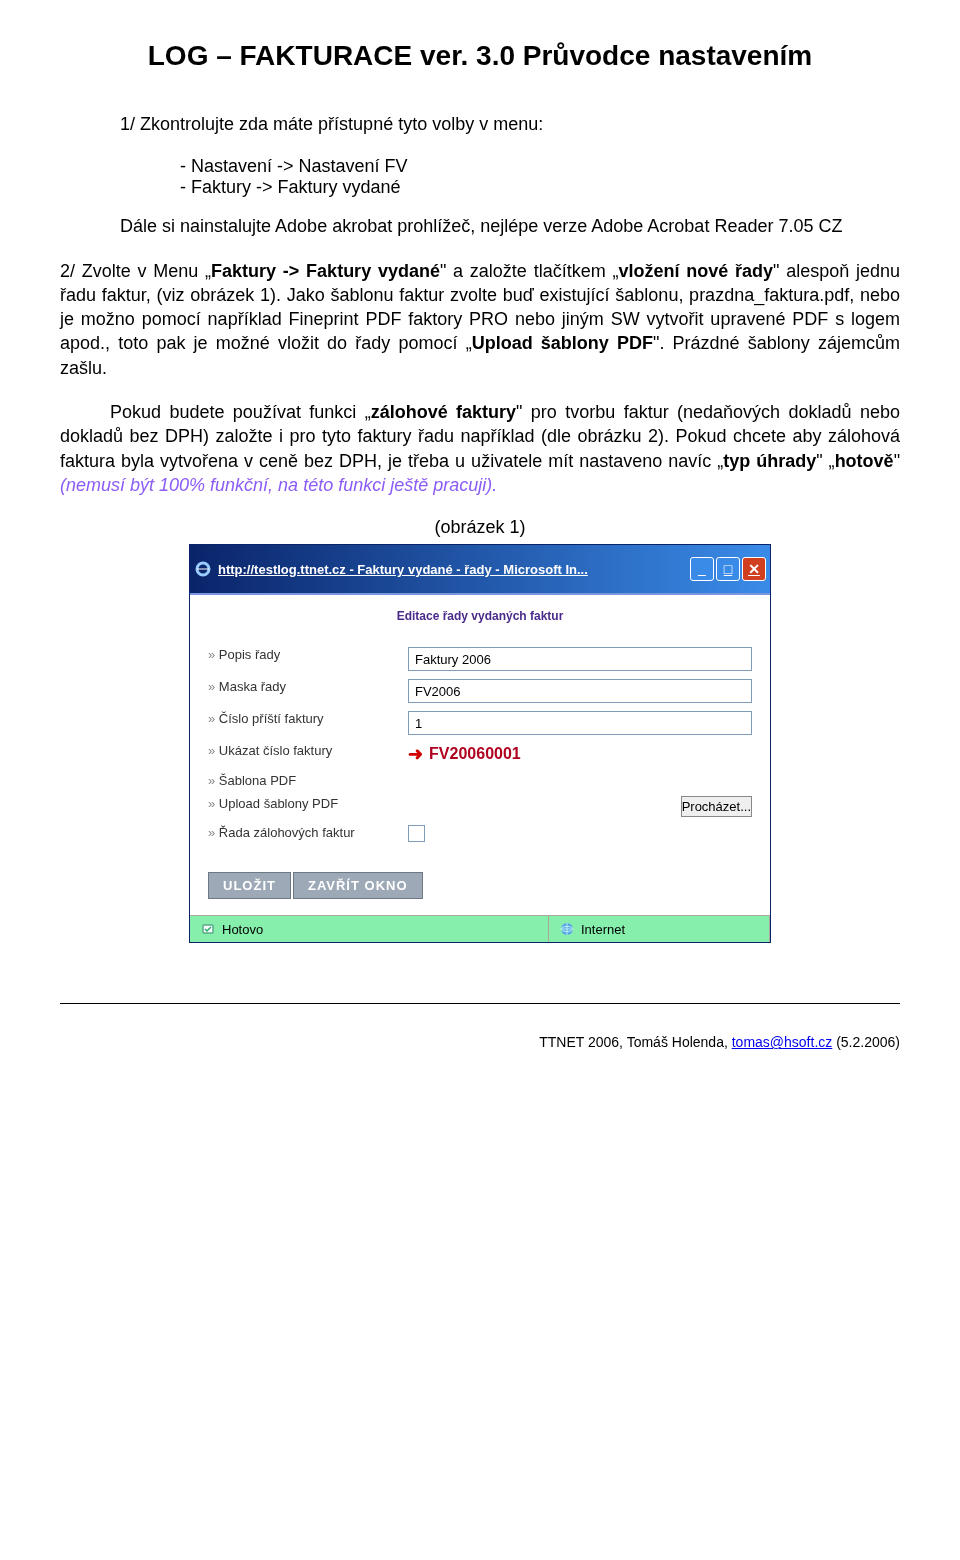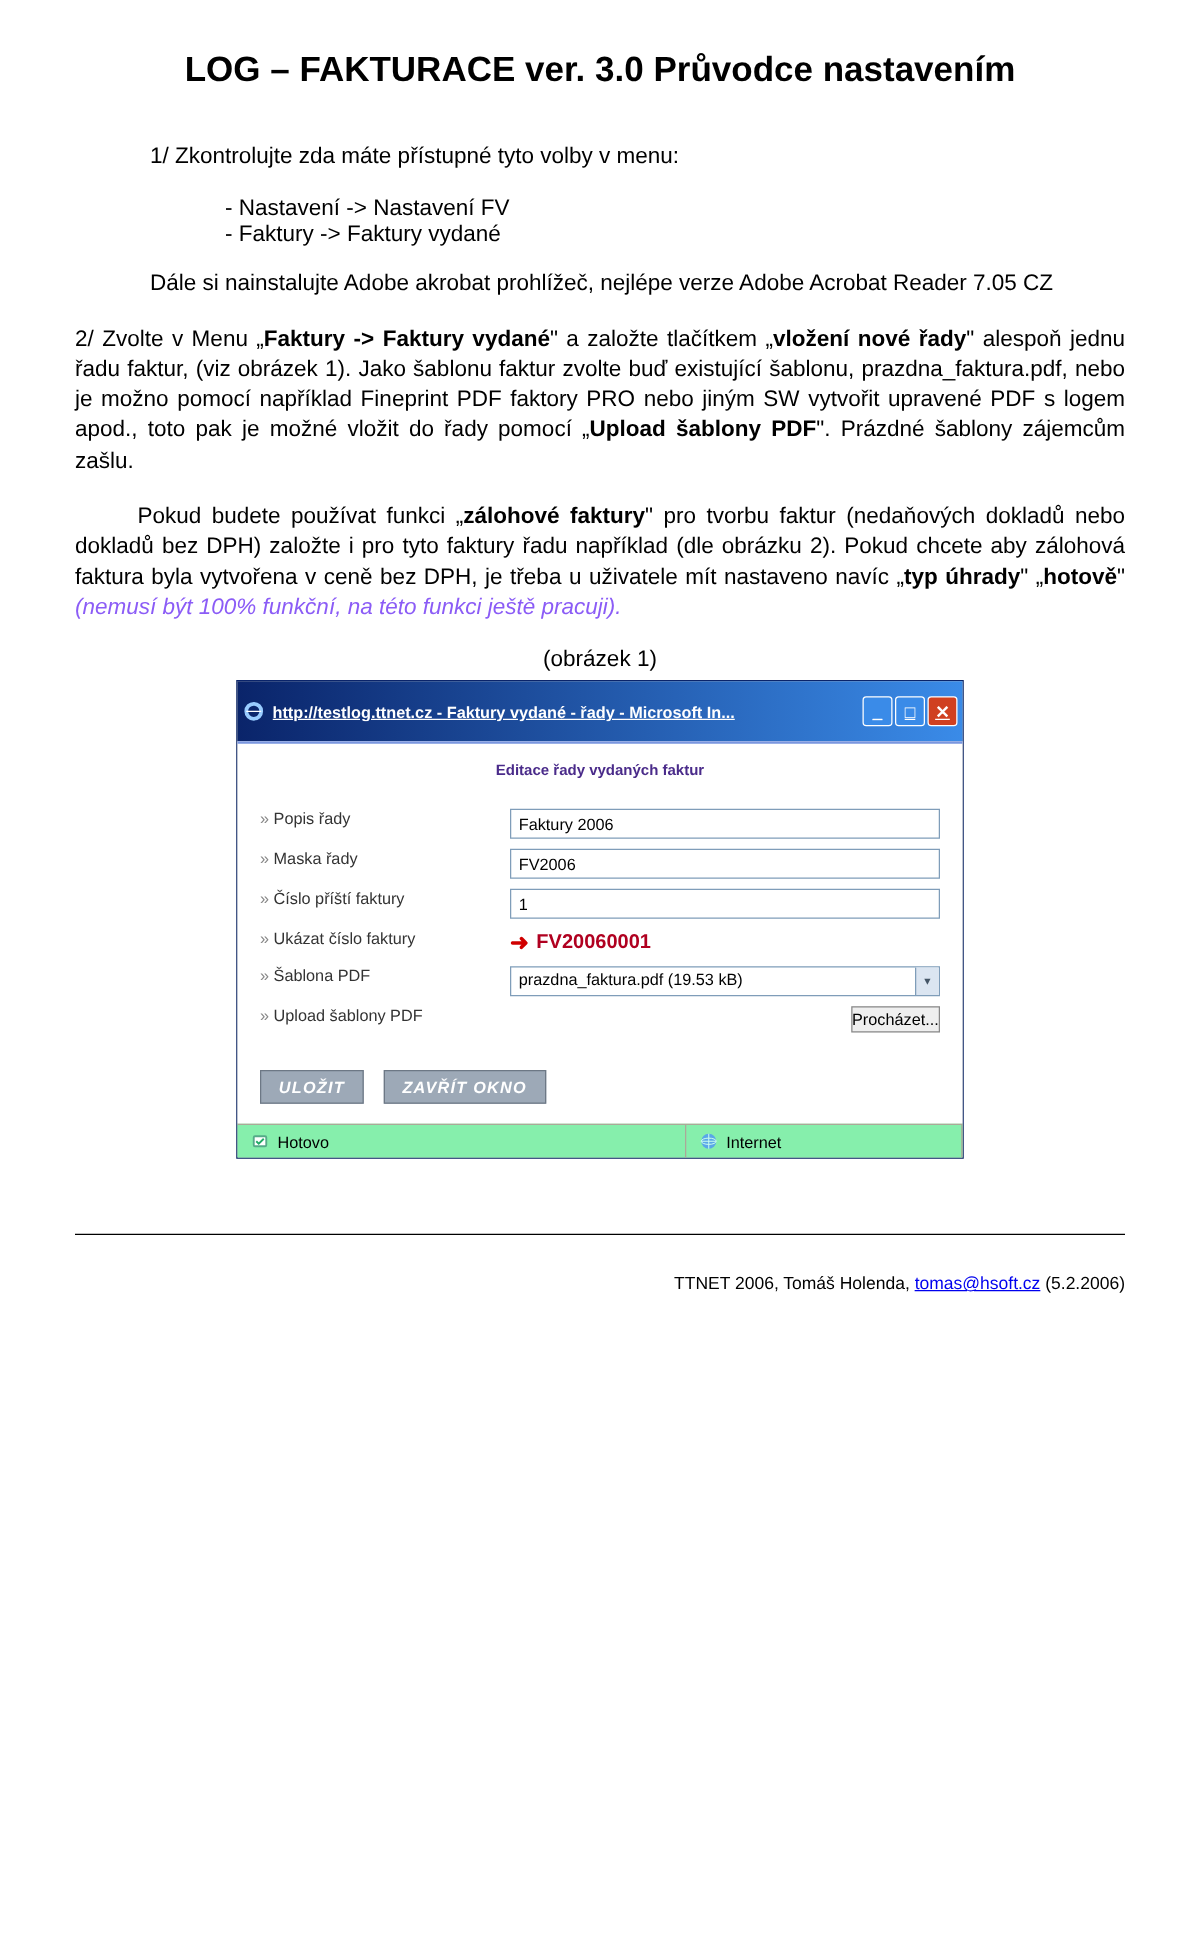--- a/index.html
+++ b/index.html
@@ -124,23 +124,22 @@
     padding: 2px 0;
     font-size: 13px;
   }
   .chk {
     width: 15px; height: 15px;
     border: 1px solid #7f9db9;
     background: #fff;
   }
   .btn-row {
     display: flex;
-    gap: 16px;
+    gap: 2px;
     padding: 26px 18px 16px 18px;
-    font-style: italic;
   }
   .bigbtn {
     background: #9da9b7;
     color: #fff;
     font-weight: bold;
     font-size: 13px;
     letter-spacing: 1px;
     padding: 5px 14px;
     border: 1px solid #6d7885;
   }
@@ -224,29 +223,29 @@
     </div>
     <div class="form-row">
       <div class="lbl">Ukázat číslo faktury</div>
       <div class="gen-value">
         <span class="arrow-red">➜</span>
         <span>FV20060001</span>
       </div>
     </div>
     <div class="form-row">
       <div class="lbl">Šablona PDF</div>
-      <div class="select-box">
-        <div class="val">prazdna_faktura.pdf (19.53 kB)</div>
-        <div class="dd">▾</div>
-      </div>
     </div>
     <div class="form-row file-row">
       <div class="lbl">Upload šablony PDF</div>
       <div class="spacer"></div>
       <div class="browse-btn">Procházet...</div>
+    </div>
+    <div class="form-row">
+      <div class="lbl">Řada zálohových faktur</div>
+      <div class="chk"></div>
     </div>
 
     <div class="btn-row">
       <div class="bigbtn">ULOŽIT</div>
       <div class="bigbtn">ZAVŘÍT OKNO</div>
     </div>
   </div>
   <div class="statusbar">
     <div class="cell">
       <span class="status-icon">

